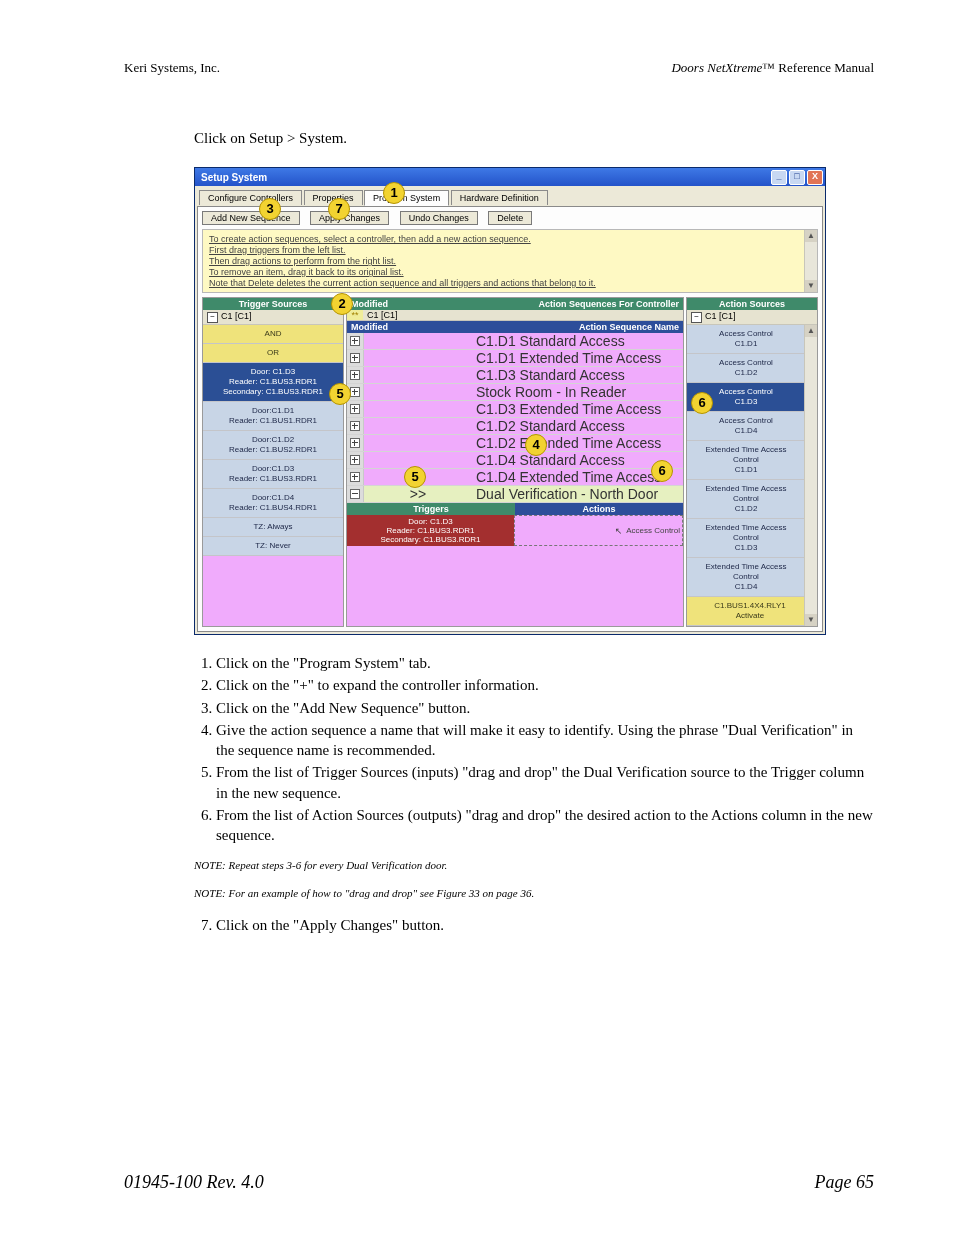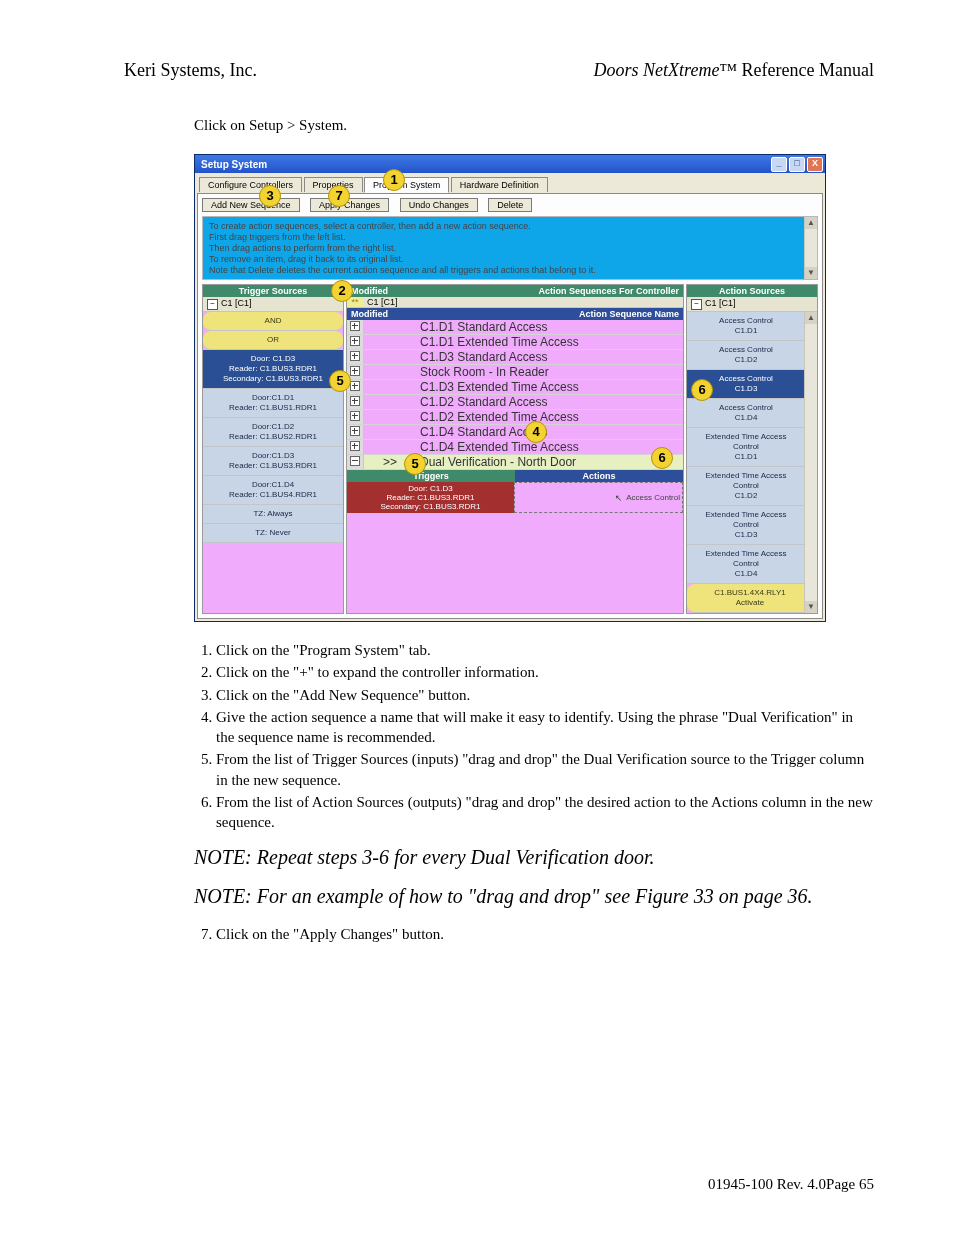--- a/index.html
+++ b/index.html
@@ -12,22 +12,22 @@
   .page {
     width: 954px;
     min-height: 1235px;
     position: relative;
     box-sizing: border-box;
     padding: 60px 80px 40px 124px;
   }
   .hdr {
     display: flex;
     justify-content: space-between;
-    font-size: 18px;
-    margin-bottom: 36px;
+    font-size: 13px;
+    margin-bottom: 54px;
   }
   .hdr .right { font-style: italic; }
   .hdr .right .plain { font-style: normal; }
   h2.section-title {
     font-size: 26px;
     font-weight: bold;
     margin: 0 0 12px 0;
     display: flex;
     gap: 28px;
   }
@@ -95,28 +95,29 @@
   .ui-btn {
     display: inline-block;
     border: 1px solid #7a7a7a;
     padding: 1px 8px;
     background: #ece9d8;
     font-size: 9px;
     margin-right: 8px;
   }
   .instr-box {
     border: 1px solid #b8b8b8;
-    background: #0ea5e9;
+    background: #fef9c3;
     padding: 4px 6px;
     color: #444;
     font-size: 9px;
     line-height: 11px;
     height: 54px;
     overflow: hidden;
     position: relative;
+    text-decoration: underline;
   }
   .sb-v {
     position:absolute; right:0; top:0; bottom:0; width:12px;
     background:#e8e6da; border-left:1px solid #c8c6ba;
   }
   .sb-arrow {
     position:absolute; left:0; width:12px; height:12px;
     background:#d6d2c4; text-align:center; font-size:8px; line-height:12px; color:#555;
   }
   .sb-arrow.up{top:0;} .sb-arrow.down{bottom:0;}
@@ -152,36 +153,36 @@
     display:inline-block;width:9px;height:9px;border:1px solid #555;
     font-size:8px;text-align:center;line-height:8px;background:#fff;margin-right:3px;
   }
   .blk {
     text-align: center;
     font-size: 8px;
     line-height: 10px;
     padding: 4px 2px;
     border-bottom: 1px solid #c4c5c9;
   }
-  .blk.yellow { background: #efe37b; color: #3a3a1a; border-radius: 8px; }
+  .blk.yellow { background: #efe37b; color: #3a3a1a; }
   .blk.selblue { background: #2b4f95; color: #fff; }
   .blk.ltblue { background: #c8d5e6; color: #202a4a; }
   .mid-head-row { display:flex; }
   .mh { font-size:9px; font-weight:bold; padding:1px 4px; }
   .mh.mod { background:#3f8a6a; color:#fff; width:52px; }
   .mh.asfc{ background:#3f8a6a; color:#fff; flex:1; text-align:right; }
   .mid-sub-row { display:flex; background:#e6e3d0; border-bottom:1px solid #c8c6ba;}
   .mid-sub-row .star{width:16px;text-align:center;color:#a08000;background:#f0ed9a;}
   .mid-sub-row .c1txt{flex:1;padding:0 4px;font-size:9px;}
   .seqhdr { display:flex; }
   .seqhdr .sh { background:#2d4e9a; color:#fff; font-size:9px; font-weight:bold; padding:1px 4px; }
   .seqhdr .sh.mod { width:52px; }
   .seqhdr .sh.name { flex:1; text-align:right; }
   .seqrow {
-    display:flex; font-size:12px; color:#333; border-bottom:1px solid #d4d4d4;
+    display:flex; font-size:14px; color:#333; border-bottom:1px solid #d4d4d4;gap:28px;
   }
   .seqrow .ic { width:16px; text-align:center; background:#dcdcdc; border-right:1px solid #c8c8c8;}
   .seqrow .ic .box{display:inline-block;width:8px;height:8px;border:1px solid #666;background:#fff;position:relative;}
   .seqrow .ic .box.minus::after{content:"";position:absolute;left:1px;right:1px;top:3px;border-top:1px solid #444;}
   .seqrow .ic .box.plus::after{content:"";position:absolute;left:1px;right:1px;top:3px;border-top:1px solid #444;}
   .seqrow .ic .box.plus::before{content:"";position:absolute;top:1px;bottom:1px;left:3px;border-left:1px solid #444;}
   .seqrow .mod { width:52px; text-align:center; }
   .seqrow .txt { flex:1; padding:0 4px; }
   .seqrow.sel { background:#e6f0c0; }
   .subhdr {
@@ -215,31 +216,32 @@
   }
   ol.steps {
     font-size: 15px;
     margin: 0 0 14px 70px;
     padding-left: 22px;
     line-height: 1.35;
   }
   ol.steps li { margin-bottom: 2px; }
   .note {
     font-style: italic;
-    font-size: 20px;
+    font-size: 11px;
     margin: 0 0 16px 70px;
   }
   .footer {
     position: absolute;
     bottom: 42px;
     left: 124px;
     right: 80px;
     display: flex;
-    justify-content: flex-end;
-    font-size: 15px;
+    justify-content: space-between;
+    font-size: 18px;
+    font-style: italic;
   }
 </style>
 </head>
 <body>
 
 <div class="page">
 
   <div class="hdr">
     <div>Keri Systems, Inc.</div>
     <div class="right">

